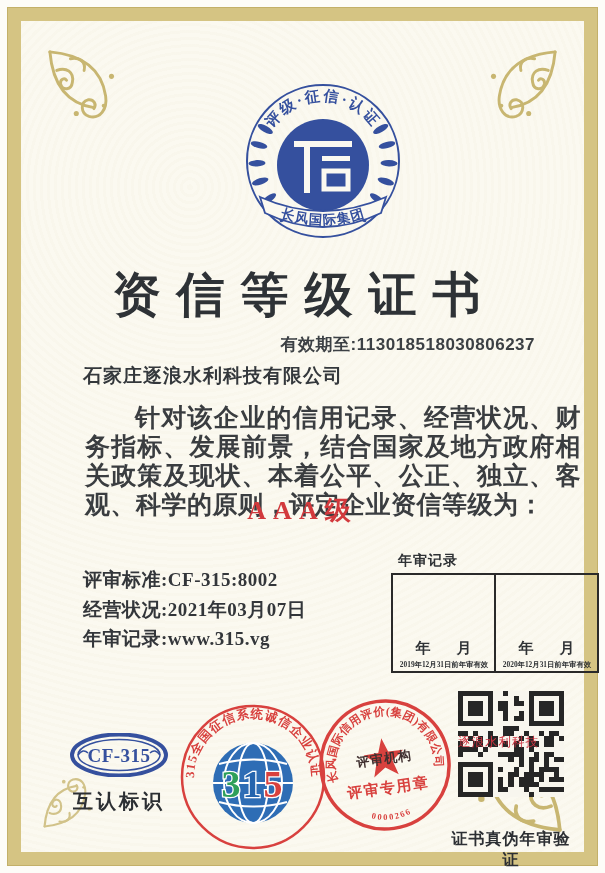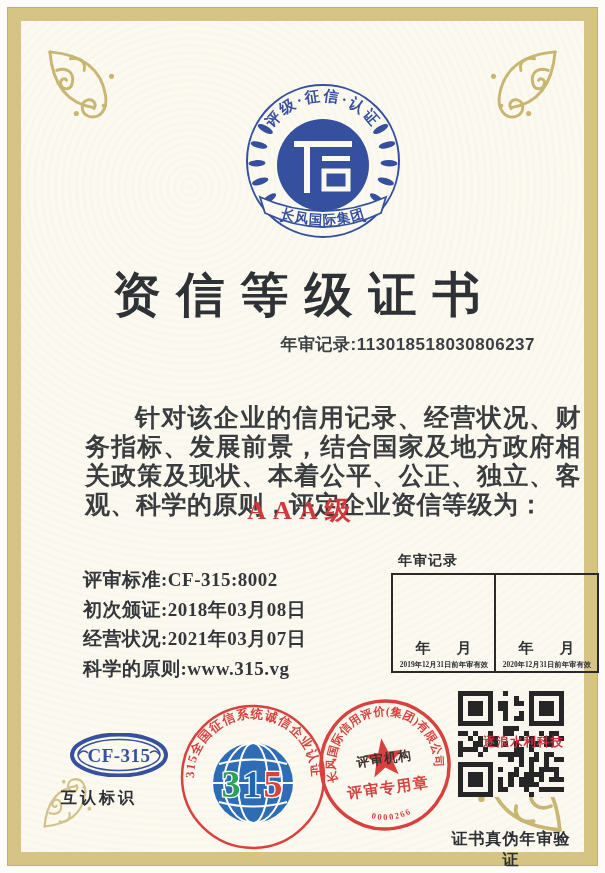--- a/index.html
+++ b/index.html
@@ -31,27 +31,27 @@
          color:#d2393c;letter-spacing:7px;}
   .details{top:544px;left:62px;font-weight:700;font-size:19px;line-height:29.5px;color:#33363a;letter-spacing:.5px;}
   .review-title{top:531px;left:377px;font-weight:700;font-size:14px;color:#2f3235;letter-spacing:1px;}
   .review-table{left:370px;top:552px;width:208px;height:100px;border:2px solid #2a2a2a;display:flex;box-sizing:border-box;}
   .review-cell{flex:1;display:flex;flex-direction:column;justify-content:flex-end;align-items:center;min-width:0;}
   .review-cell.first{border-right:2px solid #2a2a2a;}
   .ym{display:flex;gap:26px;font-weight:700;font-size:15px;color:#2f3235;margin-bottom:1px;}
   .note{font-size:8px;font-weight:700;color:#2f3235;white-space:nowrap;transform:scale(.92);margin-bottom:1px;}
   
   .cf-seal{left:48px;top:712px;width:100px;height:44px;}
-  .cf-caption{left:40px;top:767px;width:116px;font-family:"Liberation Sans",sans-serif;
-         font-weight:700;font-size:16px;letter-spacing:3px;color:#2c2f33;}
+  .cf-caption{left:40px;top:767px;width:116px;text-align:center;font-family:"Liberation Sans",sans-serif;
+         font-weight:700;font-size:20px;letter-spacing:3px;color:#2c2f33;}
   .globe-seal{left:158px;top:682px;width:148px;height:148px;}
   .review-seal{left:296px;top:676px;width:136px;height:136px;transform:rotate(-8deg);}
   .qr{left:437px;top:670px;width:106px;height:106px;}
-  .qr-overlay{position:absolute;left:0;top:41%;width:100%;text-align:right;color:#cc3340;
-         font-weight:700;font-size:12.5px;letter-spacing:1px;}
+  .qr-overlay{position:absolute;left:0;top:41%;width:100%;text-align:left;color:#cc3340;
+         font-weight:400;font-size:12.5px;letter-spacing:1px;}
   .qr-caption{left:426px;top:781px;width:128px;text-align:center;font-weight:700;font-size:16px;
          letter-spacing:1px;color:#2c2f33;margin-top:27px;}
   svg text{font-family:"Liberation Serif","DejaVu Serif",serif;}
 </style>
 </head>
 <body>
 
 <div class="page">
   <div class="gold-frame"></div>
   <div class="inner">
@@ -126,29 +126,29 @@
               <path id="bannerArc" d="M30,130 Q83,153 136,130"></path>
             </defs>
           <text font-size="13.5" font-weight="bold" fill="#35509e" letter-spacing="1">
             <textPath href="#bannerArc" startOffset="50%" text-anchor="middle">长风国际集团</textPath>
           </text>
         </g>
       </svg>
     </div>
 
     <div class="abs title">资信等级证书</div>
-    <div class="abs credit-code">年审记录:113018518030806237</div>
+    <div class="abs credit-code">有效期至:113018518030806237</div>
+    <div class="abs company">石家庄逐浪水利科技有限公司</div>
     <div class="abs body-text">针对该企业的信用记录、经营状况、财务指标、发展前景，结合国家及地方政府相关政策及现状、本着公平、公正、独立、客观、科学的原则，评定企业资信等级为：</div>
     <div class="abs rating">AAA级</div>
 
     <div class="abs details">
       <div>评审标准:CF-315:8002</div>
-      <div>初次颁证:2018年03月08日</div>
       <div>经营状况:2021年03月07日</div>
-      <div>科学的原则:www.315.vg</div>
+      <div>年审记录:www.315.vg</div>
     </div>
 
     <div class="abs review-title">年审记录</div>
     <div class="abs review-table">
       <div class="review-cell first">
         <div class="ym">
           <span>年</span>
           <span>月</span>
         </div>
         <div class="note">2019年12月31日前年审有效</div>

